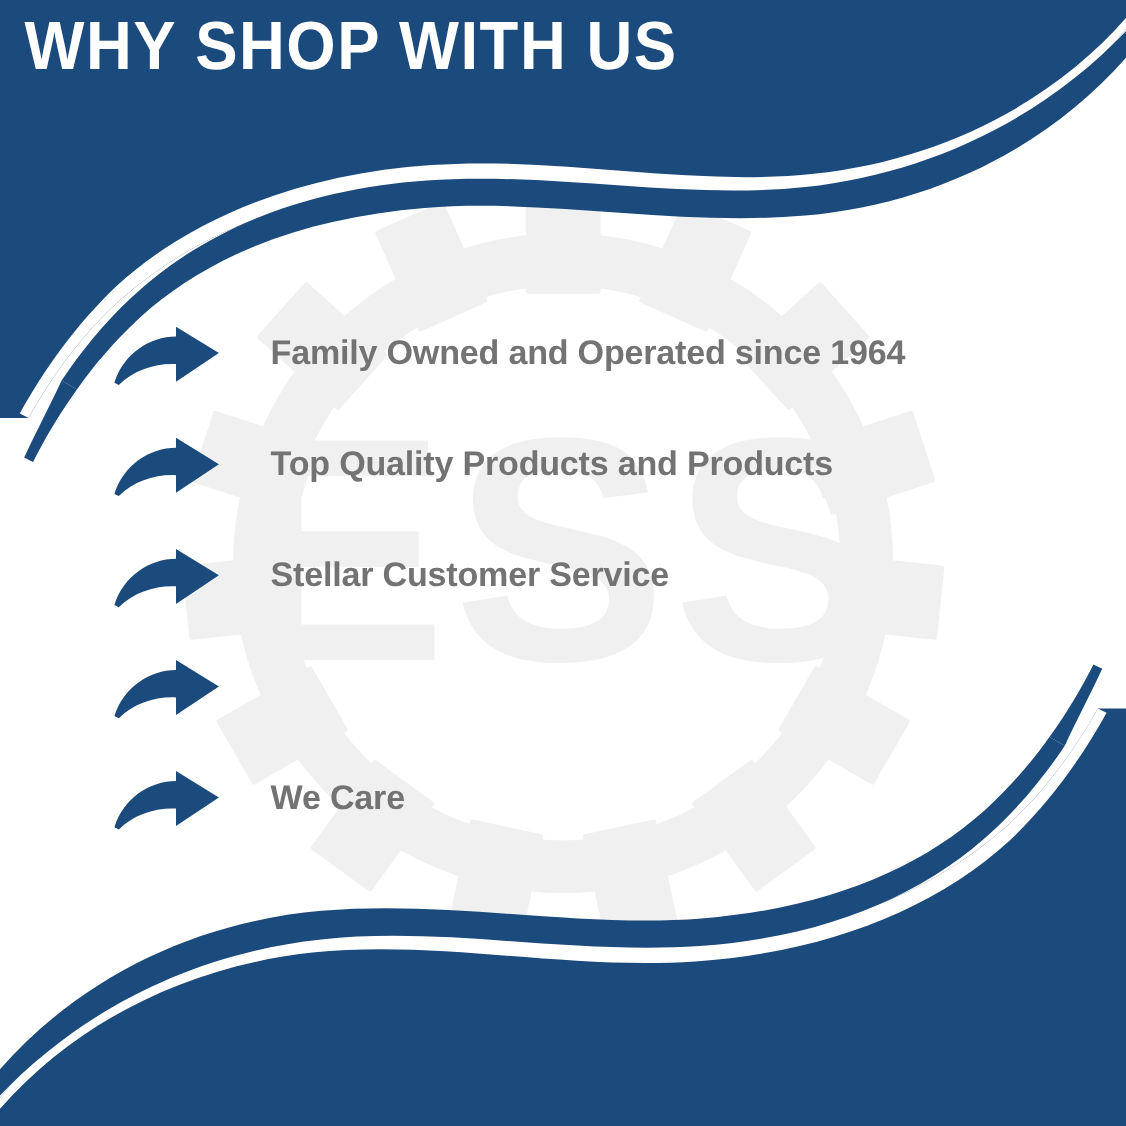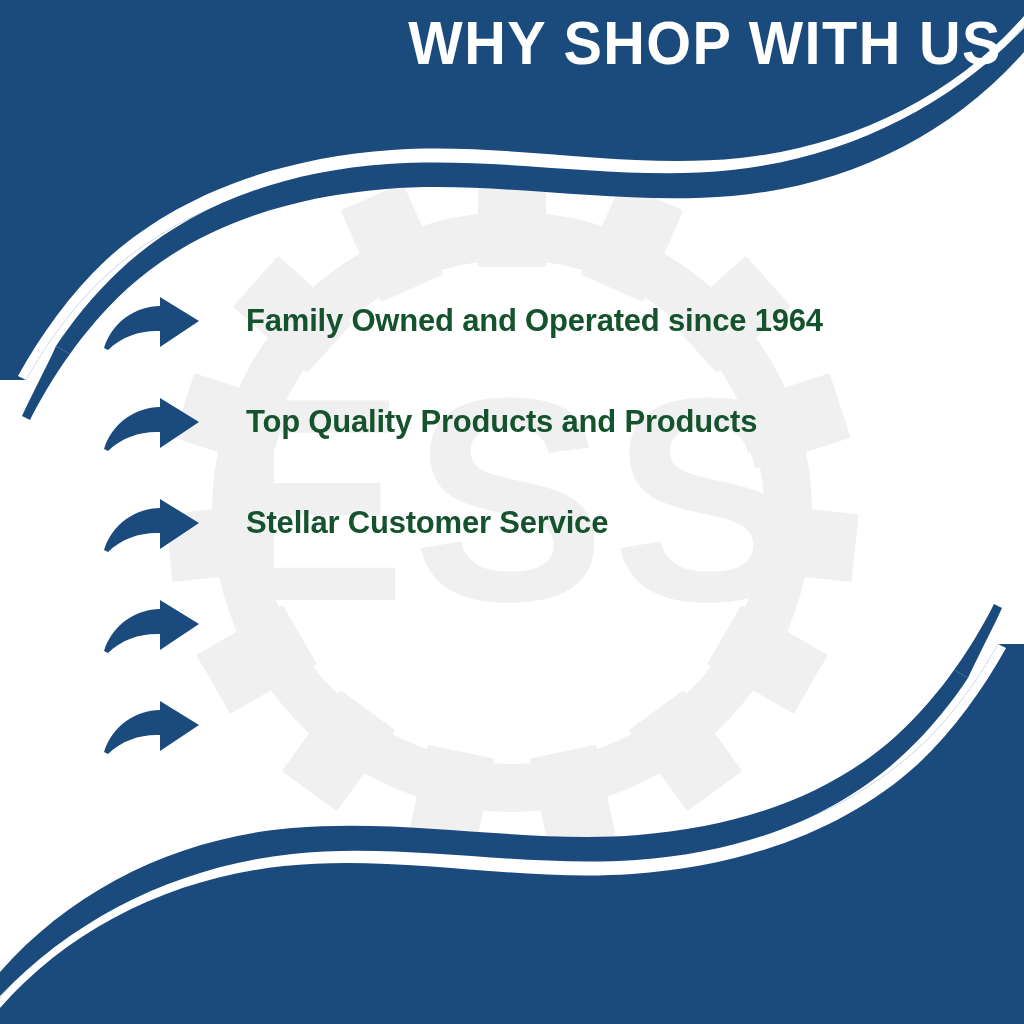--- a/index.html
+++ b/index.html
@@ -38,21 +38,21 @@
 
   
   .header-band {
     position: absolute;
     left: 0;
     top: 0;
     width: 1024px;
     height: 100px;
     display: flex;
     align-items: flex-start;
-    justify-content: flex-end;
+    justify-content: flex-start;
   }
   .header-title {
     margin: 0;
     padding-top: 12px;
     color: #ffffff;
     font-size: 62px;
     font-weight: bold;
     letter-spacing: 1.5px;
     line-height: 1;
     font-family: "Liberation Sans Narrow", "Liberation Sans", sans-serif;
@@ -77,21 +77,21 @@
   .arrow-icon {
     flex: 0 0 auto;
     width: 100px;
     height: 56px;
     margin-top: 0px;
   }
   .benefit-label {
     flex: 1 1 auto;
     margin-left: 44px;
     margin-top: 3px;
-    color: #14532d;
+    color: #737373;
     font-size: 31px;
     font-weight: 600;
     line-height: 44px;
     white-space: nowrap;
     letter-spacing: -0.2px;
   }
 </style>
 </head>
 <body>
 
@@ -280,17 +280,18 @@
     <div class="benefit-row">
       <svg class="arrow-icon" viewBox="0 0 100 56" aria-hidden="true">
         <path d="M2,52 C10,26 34,10 58,10 L58,1 L97,25 L58,51 L58,35 C40,34 20,40 6,54 Z" fill="#1b4a7d"></path>
       </svg>
     </div>
 
     <div class="benefit-row">
       <svg class="arrow-icon" viewBox="0 0 100 56" aria-hidden="true">
         <path d="M2,52 C10,26 34,10 58,10 L58,1 L97,25 L58,51 L58,35 C40,34 20,40 6,54 Z" fill="#1b4a7d"></path>
       </svg>
+      <span class="benefit-label">We Care</span>
     </div>
 
   </div>
 
 </div>
 
 </body></html>

